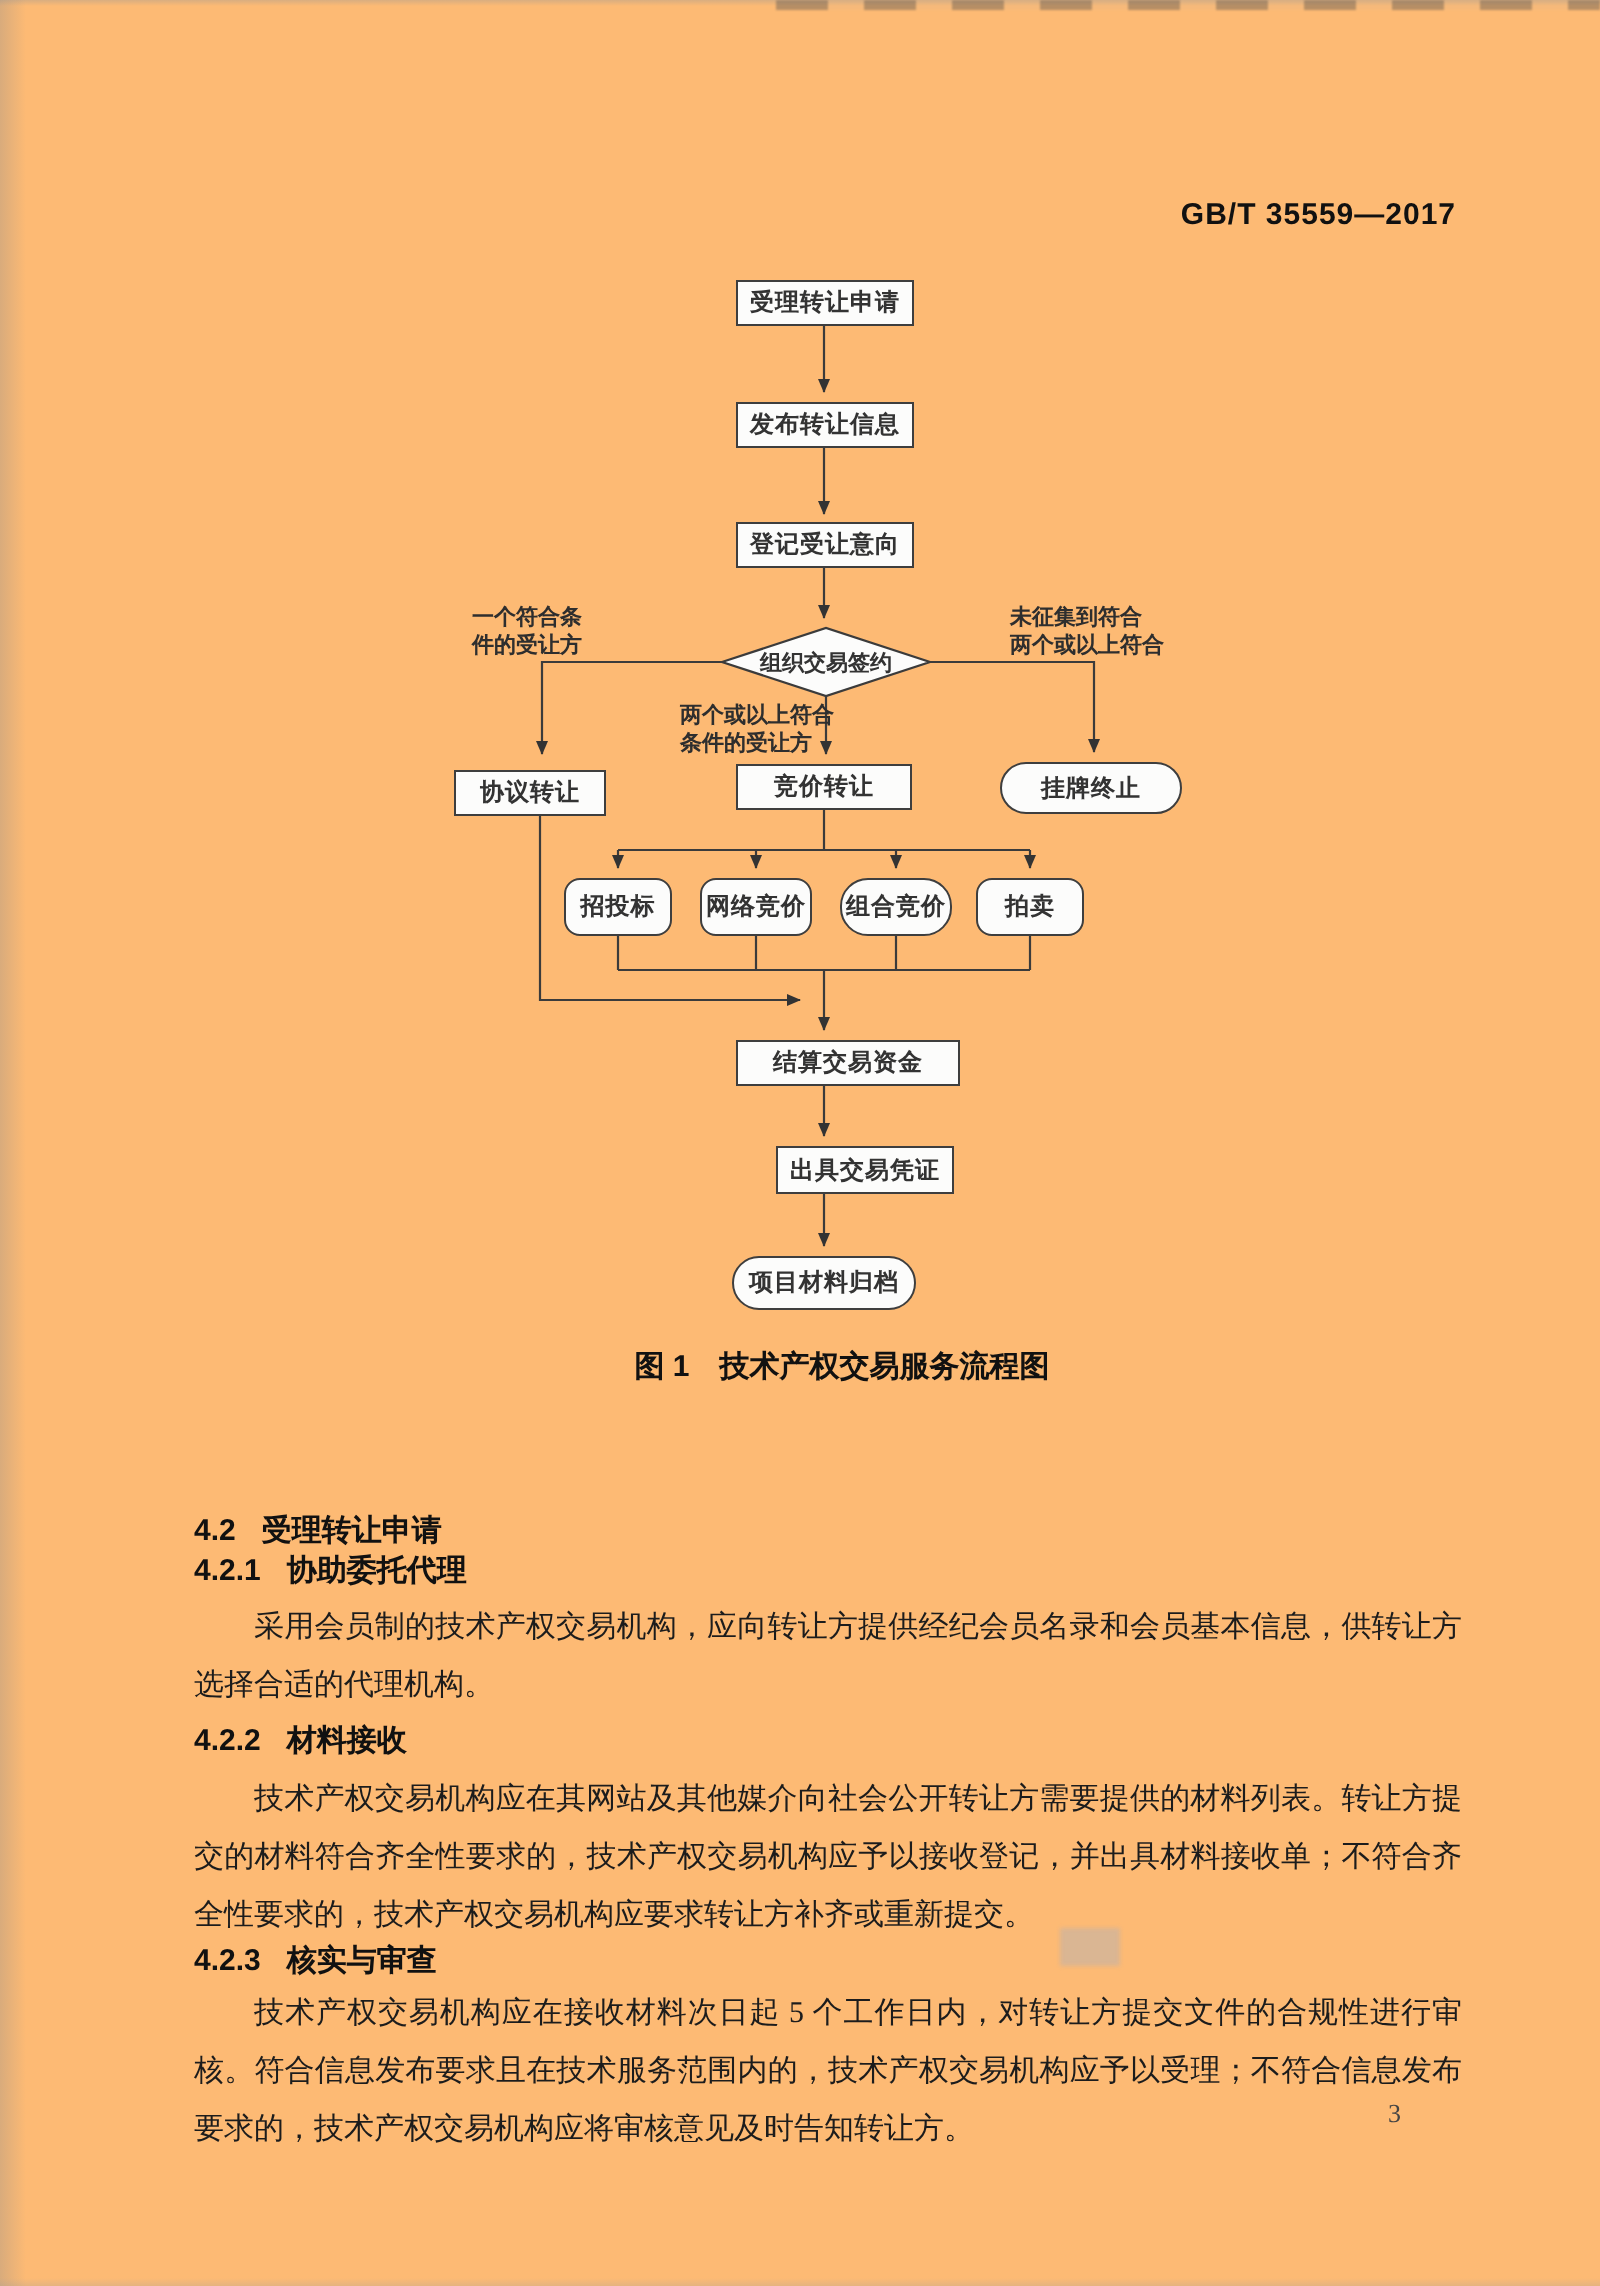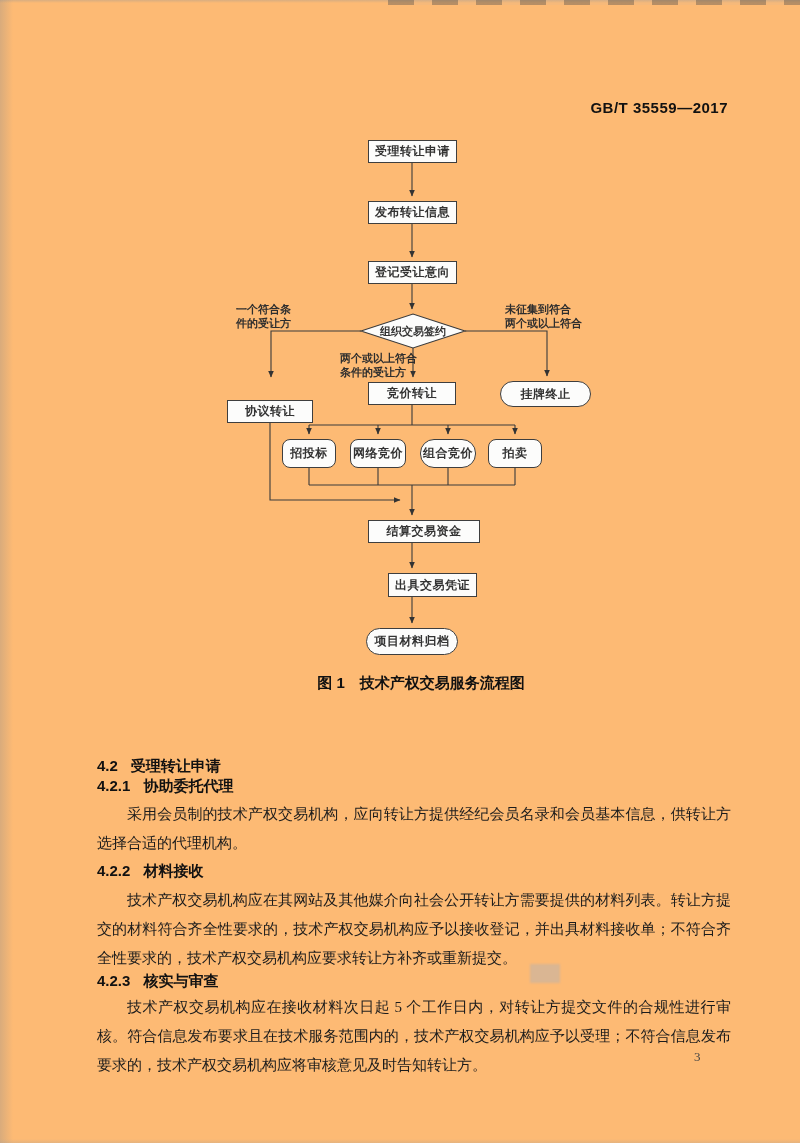--- a/index.html
+++ b/index.html
@@ -121,21 +121,21 @@
       <path d="M412 597 V623" marker-end="url(#ah)"></path>
     </g>
   </svg>
 
   <div class="node" style="left:368px;top:140px;width:89px;height:23px;">受理转让申请</div>
   <div class="node" style="left:368px;top:201px;width:89px;height:23px;">发布转让信息</div>
   <div class="node" style="left:368px;top:261px;width:89px;height:23px;">登记受让意向</div>
 
   <div class="diamond-text" style="left:363px;top:322px;width:100px;height:18px;">组织交易签约</div>
 
-  <div class="node" style="left:227px;top:400px;width:86px;height:23px;">协议转让</div>
+  <div class="node" style="left:227px;top:385px;width:76px;height:23px;">协议转让</div>
   <div class="node" style="left:368px;top:382px;width:88px;height:23px;">竞价转让</div>
   <div class="node stadium" style="left:500px;top:381px;width:91px;height:26px;">挂牌终止</div>
 
   <div class="node round8" style="left:282px;top:439px;width:54px;height:29px;">招投标</div>
   <div class="node round8" style="left:350px;top:439px;width:56px;height:29px;">网络竞价</div>
   <div class="node round8" style="left:420px;top:439px;width:56px;height:29px;border-radius:14px;">组合竞价</div>
   <div class="node round8" style="left:488px;top:439px;width:54px;height:29px;">拍卖</div>
 
   <div class="node" style="left:368px;top:520px;width:112px;height:23px;">结算交易资金</div>
   <div class="node" style="left:368px;top:573px;width:89px;height:24px;margin-left:20px;">出具交易凭证</div>

